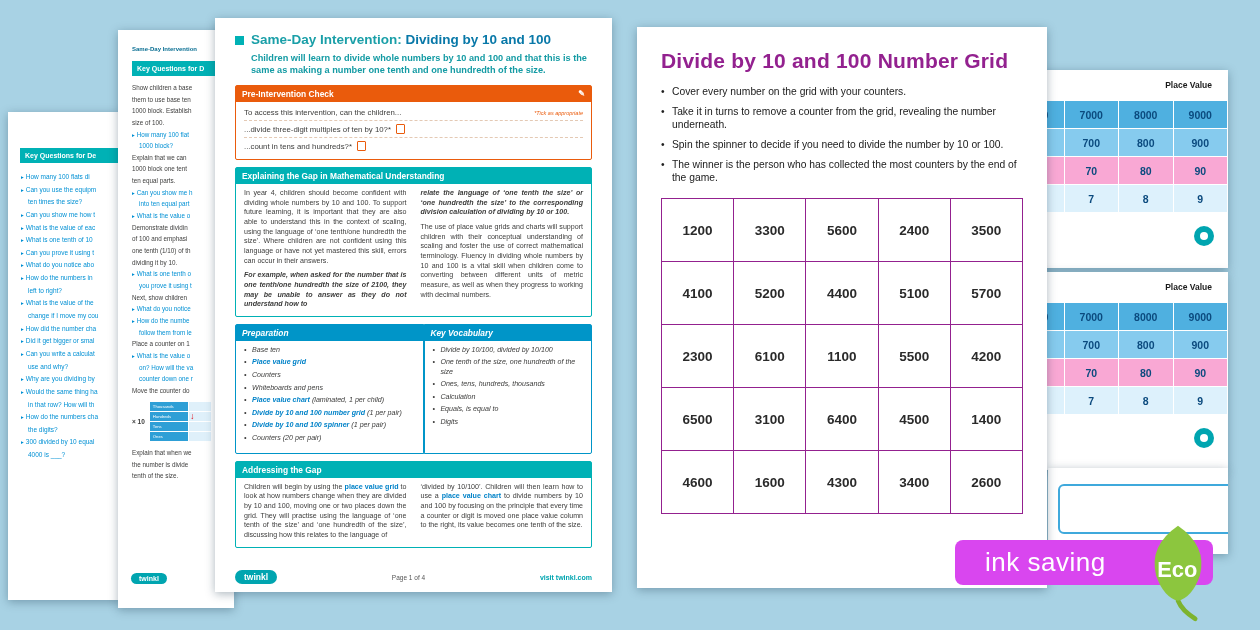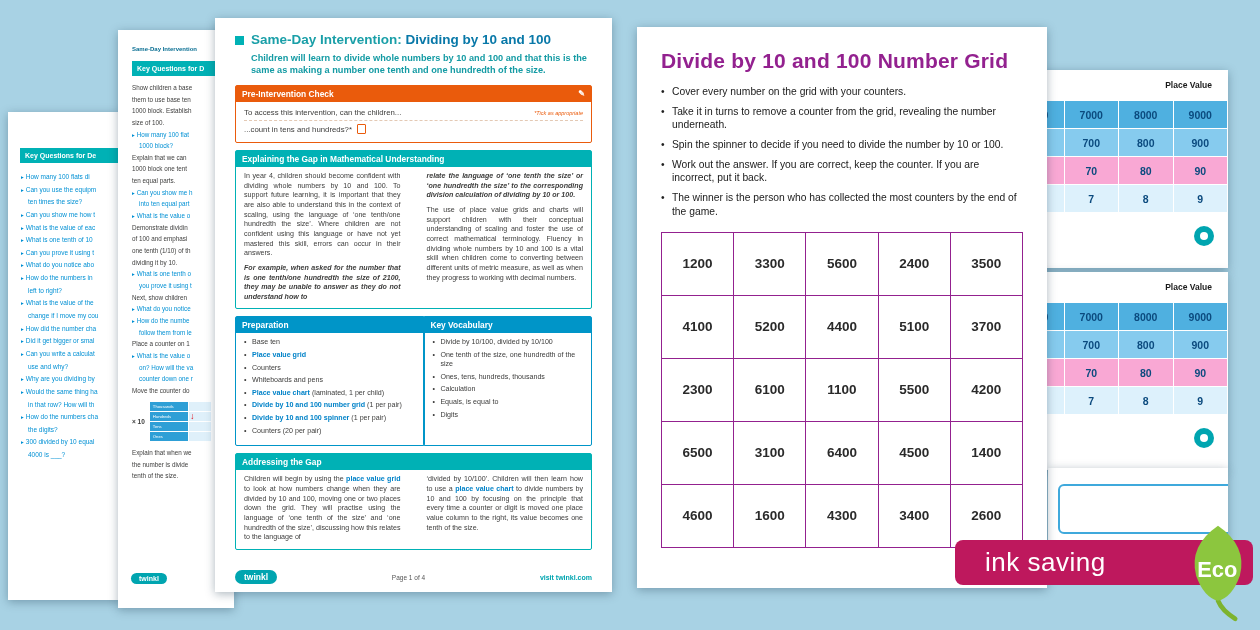--- a/index.html
+++ b/index.html
@@ -42,31 +42,31 @@
   .title-prefix{color:#1a9fa8;font-weight:600;}
   .title-bold{color:#0878a8;font-weight:800;}
   .subtitle{margin:5px 0 8px 16px;width:352px;font-size:9.2px;font-weight:bold;color:#149ba4;line-height:1.3;}
   .sec-box{border-radius:2px;margin-bottom:7px;}
   .sec-head{color:#fff;font-weight:bold;font-size:8.4px;padding:3px 6px;display:flex;
             justify-content:space-between;align-items:center;}
   .orange-box{border:1.5px solid #ea5b0c;}
   .orange-bg{background:#ea5b0c;}
   .teal-box{border:1.5px solid #00b1b5;}
   .teal-bg{background:#00b1b5;}
-  .blue-box{border:1.5px solid #0095c8;}
+  .blue-box{border:1.5px solid #0095c8;font-style:italic;}
   .blue-bg{background:#0095c8;}
   .head-icon{font-size:8px;color:#fff;line-height:1;}
   .pre-body{padding:3px 8px 5px;}
   .pre-row{font-size:7.8px;color:#3c3c3b;padding:3px 0;display:flex;align-items:center;}
   .pre-row.first{justify-content:space-between;border-bottom:1px dashed #e4c9b4;}
   .pre-row.item{border-bottom:1px dashed #e4c9b4;}
   .pre-row.item:last-child{border-bottom:none;}
   .tick-note{font-size:5.5px;color:#ea5b0c;font-style:italic;}
   .note-icon{width:7px;height:8px;border:1px solid #ea5b0c;border-radius:1px;margin-left:5px;flex:none;}
-  .two-col{display:flex;gap:26px;padding:5px 8px 6px;}
+  .two-col{display:flex;gap:14px;padding:5px 8px 6px;}
   .col{flex:1;font-size:7.1px;line-height:1.36;color:#3c3c3b;text-align:justify;margin:0;}
   .col p{margin:0 0 5px;}
   .col p:last-child{margin-bottom:0;}
   .bi{font-style:italic;font-weight:bold;}
   .pv-row{display:flex;margin-bottom:7px;}
   .pv-row .sec-box{margin-bottom:0;}
   .prep-box{width:53%;}
   .vocab-box{width:47%;margin-left:-1.5px;}
   .doc-list{list-style:none;margin:0;padding:5px 8px 6px;}
   .doc-list li{font-size:7.1px;color:#3c3c3b;line-height:1.3;margin-bottom:3.4px;padding-left:8px;position:relative;}
@@ -99,21 +99,21 @@
   .pvr0 td{background:#4fb0e0;}
   .pvr1 td{background:#86cbee;}
   .pvr2 td{background:#f9a8d4;}
   .pvr3 td{background:#ddf1fc;}
   .pv-stamp{position:absolute;right:14px;bottom:22px;width:20px;height:20px;border-radius:50%;
             background:#00a5b0;}
   .pv-stamp::after{content:"";position:absolute;left:6px;top:6px;width:8px;height:8px;border-radius:50%;background:#fff;}
   .pv-c-box{position:absolute;left:10px;top:16px;width:200px;height:46px;border:2px solid #3fa9dc;border-radius:6px;}
 
   
-  .eco{position:absolute;left:955px;top:540px;width:298px;height:45px;background:#be185d;
+  .eco{position:absolute;left:955px;top:540px;width:258px;height:45px;background:#d946ef;
        border-radius:8px;z-index:10;}
   .eco-text{position:absolute;left:30px;top:7px;color:#fff;font-size:26px;letter-spacing:.5px;}
   .eco-leaf-wrap{position:absolute;right:-4px;top:-16px;width:78px;height:102px;}
 </style>
 </head>
 <body>
 
 <div class="canvas">
 
   <div class="page far-left">
@@ -223,20 +223,24 @@
       <div class="sec-head orange-bg">
         <span>Pre-Intervention Check</span>
         <span class="head-icon">✎</span>
       </div>
       <div class="pre-body">
         <div class="pre-row first">
           <span>To access this intervention, can the children...</span>
           <span class="tick-note">*Tick as appropriate</span>
         </div>
         <div class="pre-row item">
+          <span>...divide three-digit multiples of ten by 10?*</span>
+          <span class="note-icon"></span>
+        </div>
+        <div class="pre-row item">
           <span>...count in tens and hundreds?*</span>
           <span class="note-icon"></span>
         </div>
       </div>
     </div>
 
     <div class="sec-box teal-box">
       <div class="sec-head teal-bg">
         <span>Explaining the Gap in Mathematical Understanding</span>
       </div>
@@ -367,38 +371,37 @@
   <div class="page pv-c">
     <div class="pv-c-box"></div>
   </div>
 
   <div class="page grid-page">
     <div class="grid-title">Divide by 10 and 100 Number Grid</div>
     <ul class="instructions" id="instructionList">
         <li>Cover every number on the grid with your counters.</li>
         <li>Take it in turns to remove a counter from the grid, revealing the number underneath.</li>
         <li>Spin the spinner to decide if you need to divide the number by 10 or 100.</li>
-        <li>Work out the answer. If you are correct, keep the counter. If you are incorrect, put it back.</li>
         <li>The winner is the person who has collected the most counters by the end of the game.</li>
       </ul>
     <table class="number-grid">
         <tbody id="gridBody">
           <tr>
             <td>1200</td>
             <td>3300</td>
             <td>5600</td>
             <td>2400</td>
             <td>3500</td>
           </tr>
           <tr>
             <td>4100</td>
             <td>5200</td>
             <td>4400</td>
             <td>5100</td>
-            <td>3700</td>
+            <td>5700</td>
           </tr>
           <tr>
             <td>2300</td>
             <td>6100</td>
             <td>1100</td>
             <td>5500</td>
             <td>4200</td>
           </tr>
           <tr>
             <td>6500</td>

